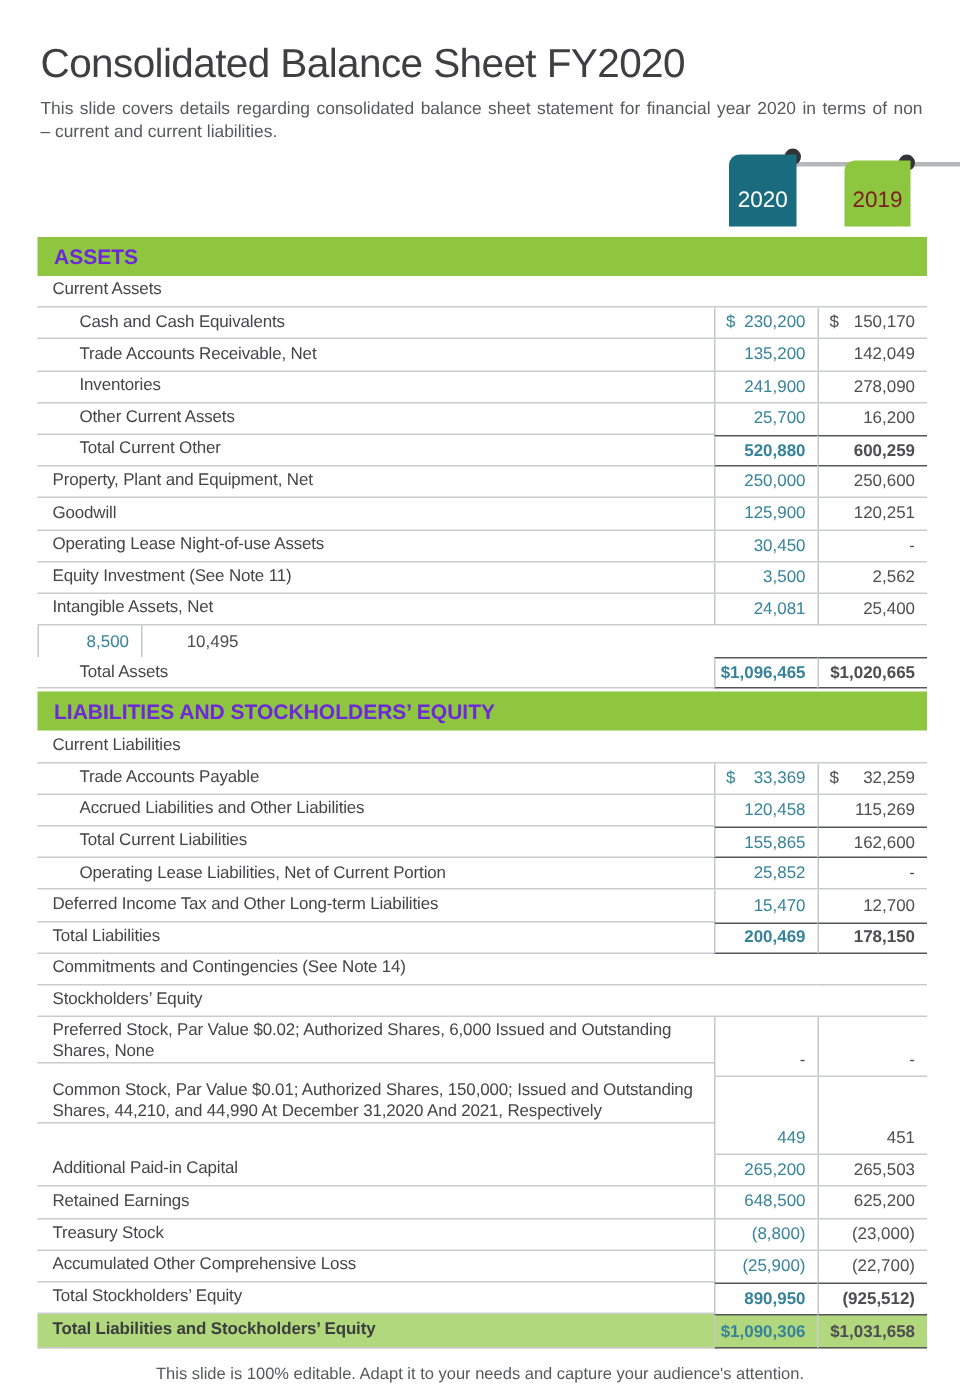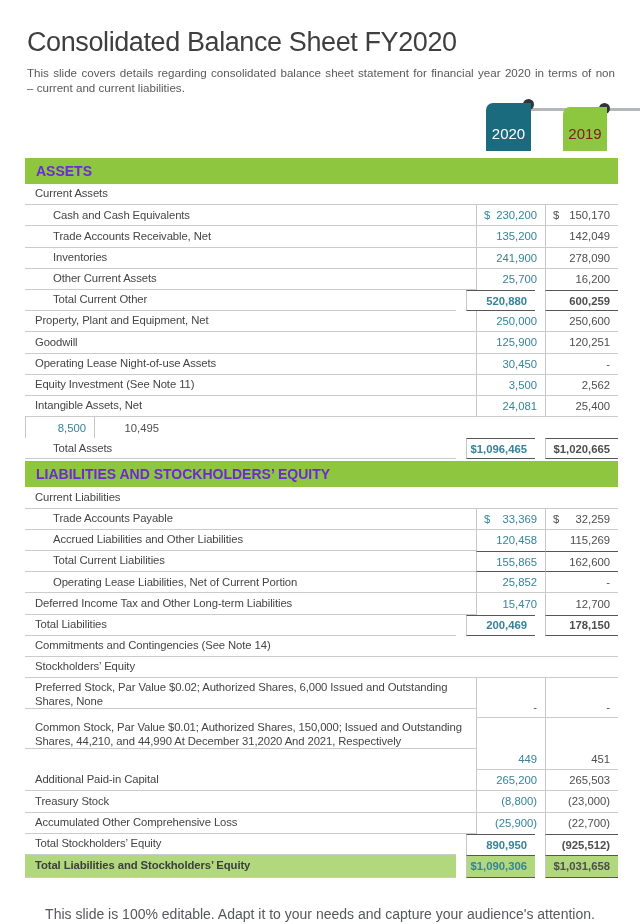--- a/index.html
+++ b/index.html
@@ -37,32 +37,32 @@
   .lbl{flex:1;line-height:13.5px;letter-spacing:-0.1px;}
   .ind1{padding-left:10px;}
   .ind2{padding-left:28px;}
   .val{width:69px;justify-content:flex-end;padding-right:8px;
        border-left:1px solid #c6c7c9;align-self:stretch;}
   .val.y19{width:73px;}
   .val.dollar{justify-content:space-between;padding-left:7px;}
   .c20{color:var(--teal,#36839a);}
   .c19{color:#4e4e50;}
   .dash{color:#4e4e50;}
-  .bold{font-weight:700;margin-left:10px;}
+  .bold{font-weight:700;}
   .sec .val{border-left:none;}
   .rt{border-top:1.5px solid #55565a;}
   .rb{border-bottom:1.5px solid #55565a;}
   .nobb{border-bottom:none;}
   .hl .cell{background:var(--hlbg,#b2d87e);}
   .hl .lbl{font-weight:700;color:#3c3d3f;}
   .tall .lbl{padding-top:3px;align-items:flex-start;}
   .tall .val{align-items:flex-end;padding-bottom:4px;}
 
   .footer{position:absolute;left:0;bottom:2px;width:100%;text-align:center;
-          font-size:14px;color:#57585a;}
+          font-size:11px;color:#57585a;}
 </style>
 </head>
 <body>
 
 <div class="title">Consolidated Balance Sheet FY2020</div>
 
 <div class="subtitle">
   <div class="sub1">This slide covers details regarding consolidated balance sheet statement for financial year 2020 in terms of non</div>
   <div class="sub2">– current and current liabilities.</div>
 </div>
@@ -217,20 +217,25 @@
         <div class="cell lbl ind1">Common Stock, Par Value $0.01; Authorized Shares, 150,000; Issued and Outstanding Shares, 44,210, and 44,990 At December 31,2020 And 2021, Respectively</div>
         <div class="cell val c20">449</div>
         <div class="cell val y19 c19">451</div>
       </div>
       <div class="row">
         <div class="cell lbl ind1">Additional Paid-in Capital</div>
         <div class="cell val c20">265,200</div>
         <div class="cell val y19 c19">265,503</div>
       </div>
       <div class="row">
+        <div class="cell lbl ind1">Retained Earnings</div>
+        <div class="cell val c20">648,500</div>
+        <div class="cell val y19 c19">625,200</div>
+      </div>
+      <div class="row">
         <div class="cell lbl ind1">Treasury Stock</div>
         <div class="cell val c20">(8,800)</div>
         <div class="cell val y19 c19">(23,000)</div>
       </div>
       <div class="row">
         <div class="cell lbl ind1">Accumulated Other Comprehensive Loss</div>
         <div class="cell val c20 nobb">(25,900)</div>
         <div class="cell val y19 c19 nobb">(22,700)</div>
       </div>
       <div class="row">

